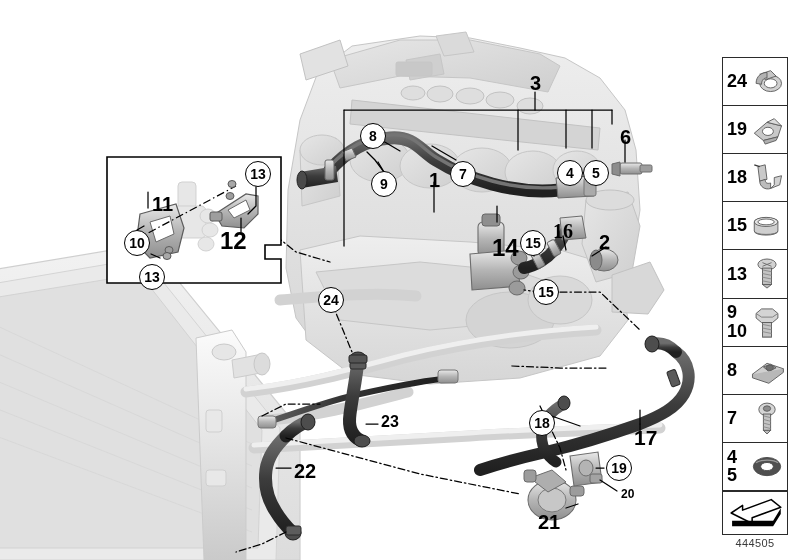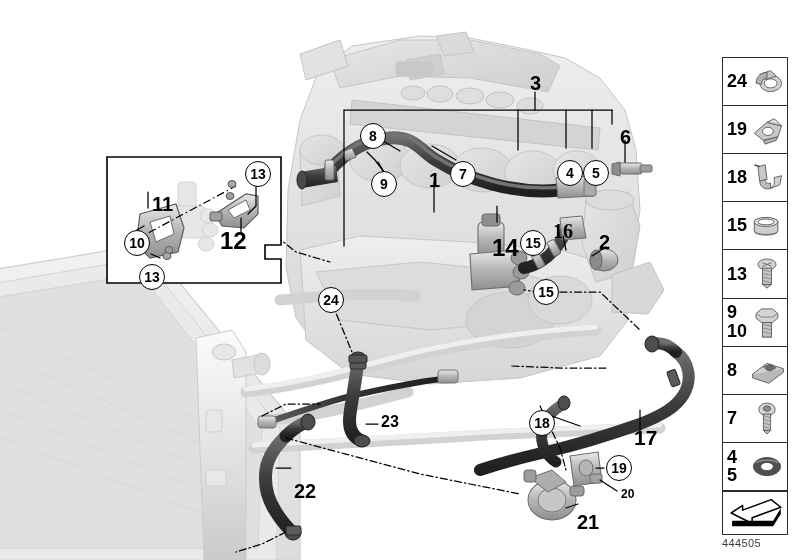--- a/index.html
+++ b/index.html
@@ -54,20 +54,21 @@
   .lart svg{position:absolute;left:0;top:0;width:100%;height:100%;}
 
   #arrowbox{
     position:absolute;left:722px;top:491px;width:66px;height:44px;
     border:1.4px solid #2b2b2b;box-sizing:border-box;background:#fff;
   }
   #arrowbox svg{position:absolute;left:0;top:0;width:100%;height:100%;}
 
   #dgnum{
     position:absolute;left:722px;top:537px;width:66px;
+    text-align:center;
     font-family:"Liberation Sans", sans-serif;
     font-size:11px;color:#3a3a3a;letter-spacing:.4px;
   }
 </style>
 </head>
 <body>
 
 <div id="page">
 
   <svg id="art" viewBox="0 0 800 560" xmlns="http://www.w3.org/2000/svg">
@@ -393,22 +394,22 @@
     <span class="num" style="left:429px;top:170px;font-size:20px;">1</span>
     <span class="num" style="left:599px;top:232px;font-size:20px;">2</span>
     <span class="num" style="left:530px;top:73px;font-size:20px;">3</span>
     <span class="num" style="left:620px;top:127px;font-size:20px;">6</span>
     <span class="num" style="left:152px;top:194px;font-size:20px;">11</span>
     <span class="num" style="left:220px;top:229px;font-size:24px;">12</span>
     <span class="num" style="left:492px;top:192px;font-size:24px;margin-top:44px;">14</span>
     <span class="num" style="left:553px;top:221px;font-size:20px;font-family:Liberation Serif, serif;">16</span>
     <span class="num" style="left:634px;top:427px;font-size:21px;">17</span>
     <span class="num" style="left:621px;top:488px;font-size:12px;">20</span>
-    <span class="num" style="left:577px;top:512px;font-size:20px;">21</span>
-    <span class="num" style="left:294px;top:481px;font-size:20px;">22</span>
+    <span class="num" style="left:538px;top:512px;font-size:20px;">21</span>
+    <span class="num" style="left:294px;top:461px;font-size:20px;">22</span>
     <span class="num" style="left:381px;top:414px;font-size:16px;">23</span>
 
     <span class="circ" style="left:557px;top:160px;">4</span>
     <span class="circ" style="left:583px;top:160px;">5</span>
     <span class="circ" style="left:450px;top:161px;">7</span>
     <span class="circ" style="left:360px;top:123px;">8</span>
     <span class="circ" style="left:371px;top:171px;">9</span>
     <span class="circ" style="left:124px;top:230px;">10</span>
     <span class="circ" style="left:245px;top:161px;">13</span>
     <span class="circ" style="left:139px;top:264px;">13</span>

